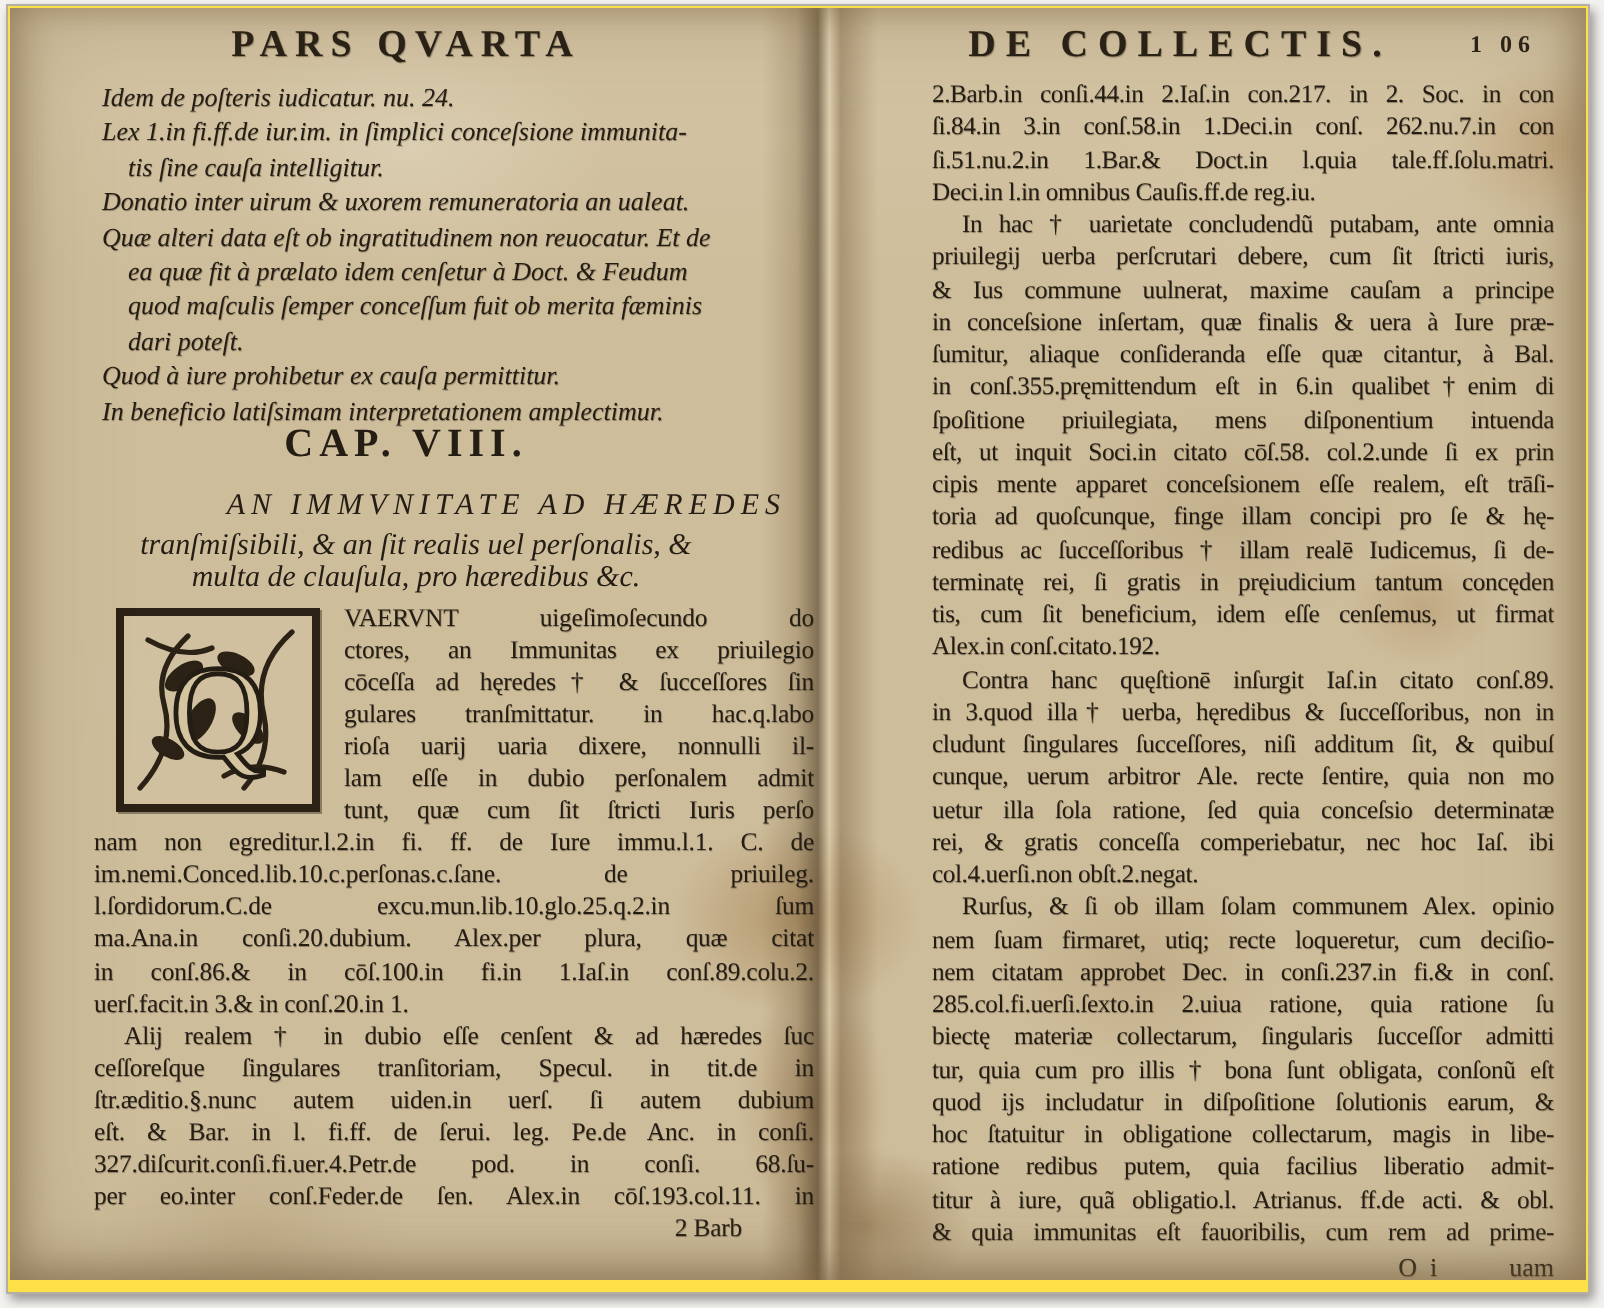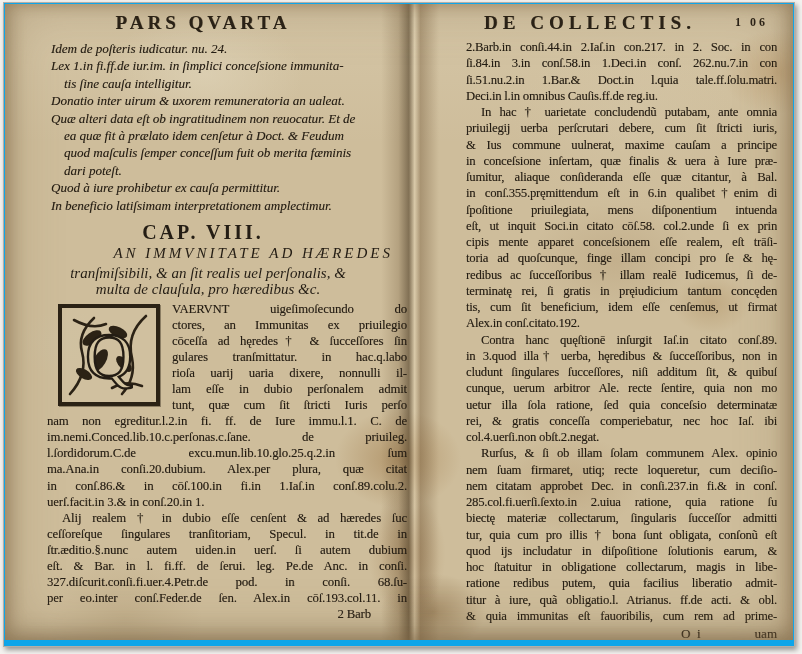--- a/index.html
+++ b/index.html
@@ -3,21 +3,21 @@
 <meta charset="utf-8">
 <style>
   html,body{margin:0;padding:0;}
   body{
     width:802px;height:654px;position:relative;overflow:hidden;
     background:#f4f2ef;
     font-family:"Liberation Serif","DejaVu Serif",serif;
   }
   .photo{
     position:absolute;left:3px;top:2px;width:790px;height:643px;
-    background:#0ea5e9;border:1px solid #b3afa7;
+    background:#fde047;border:1px solid #b3afa7;
     box-shadow:2px 3px 5px rgba(0,0,0,0.38);
   }
   .paper{
     position:absolute;left:1px;top:1px;right:1px;bottom:6px;
     background-color:#cebd9b;
     background-image:
       radial-gradient(ellipse 140px 90px at 200px 70px, rgba(226,216,190,0.55), rgba(226,216,190,0) 70%),
       radial-gradient(ellipse 160px 120px at 620px 120px, rgba(214,200,170,0.4), rgba(214,200,170,0) 70%),
       radial-gradient(ellipse 90px 70px at 393px 455px, rgba(151,112,62,0.5), rgba(151,112,62,0) 70%),
       radial-gradient(ellipse 55px 90px at 402px 550px, rgba(140,100,55,0.38), rgba(140,100,55,0) 70%),
@@ -63,21 +63,21 @@
   
   #rp-body{font-size:12.6px;line-height:16.25px;letter-spacing:-0.2px;}
   .caphead{font-size:20px;letter-spacing:3px;text-align:center;font-weight:bold;}
   .subhead1{font-style:italic;font-size:15px;letter-spacing:3px;text-align:right;}
   .subhead2{font-style:italic;font-size:15px;text-align:center;}
   .dropcap{
     float:left;width:94px;height:94px;margin:3px 12px 4px 11px;
     border:4px solid #2b2215;background:rgba(210,196,164,0.5);
     box-shadow:1px 1px 0 rgba(40,30,15,0.4);
   }
-  .sigline{display:flex;justify-content:flex-end;gap:54px;padding-right:4px;
+  .sigline{display:flex;justify-content:flex-end;gap:36px;padding-right:4px;
            font-size:13px;white-space:pre;text-shadow:0.3px 0.3px 0.4px rgba(44,32,16,0.4);}
 </style>
 </head>
 <body>
 
 <div class="photo">
   <div class="paper">
 
     <div class="gutter"></div>
 
@@ -90,21 +90,21 @@
           <div class="bl cont"><span class="lt">tis ſine cauſa intelligitur.</span></div>
           <div class="bl"><span class="mn">38</span><span class="lt">Donatio inter uirum &amp; uxorem remuneratoria an ualeat.</span></div>
           <div class="bl"><span class="mn">29</span><span class="lt">Quæ alteri data eſt ob ingratitudinem non reuocatur. Et de</span></div>
           <div class="bl cont"><span class="lt">ea quæ fit à prælato idem cenſetur à Doct. &amp; Feudum</span></div>
           <div class="bl cont"><span class="lt">quod maſculis ſemper conceſſum fuit ob merita fæminis</span></div>
           <div class="bl cont"><span class="lt">dari poteſt.</span></div>
           <div class="bl"><span class="mn">30</span><span class="lt">Quod à iure prohibetur ex cauſa permittitur.</span></div>
           <div class="bl"><span class="mn">31</span><span class="lt">In beneficio latiſsimam interpretationem amplectimur.</span></div>
         </div>
 
-      <div class="abs ink caphead" style="left:55px;top:217px;width:286px;">CAP. VIII.</div>
+      <div class="abs ink caphead" style="left:55px;top:207px;width:286px;">CAP. VIII.</div>
 
       <div class="abs ink subhead1" style="left:18px;top:241px;width:370px;">AN IMMVNITATE AD HÆREDES</div>
       <div class="abs ink subhead2" style="left:18px;top:261px;width:370px;">tranſmiſsibili, &amp; an ſit realis uel perſonalis, &amp;</div>
       <div class="abs ink subhead2" style="left:18px;top:277px;width:370px;">multa de clauſula, pro hæredibus &amp;c.</div>
 
       <div class="abs ink" id="lp-body" style="left:42px;top:297px;width:360px;">
         <div class="dropcap">
           <svg width="94" height="94" viewBox="0 0 94 94">
             <g stroke="#2b2215" fill="none" stroke-width="2.6" stroke-linecap="round">
               <path d="M8 86 Q26 66 20 44 Q15 26 32 10"></path>

